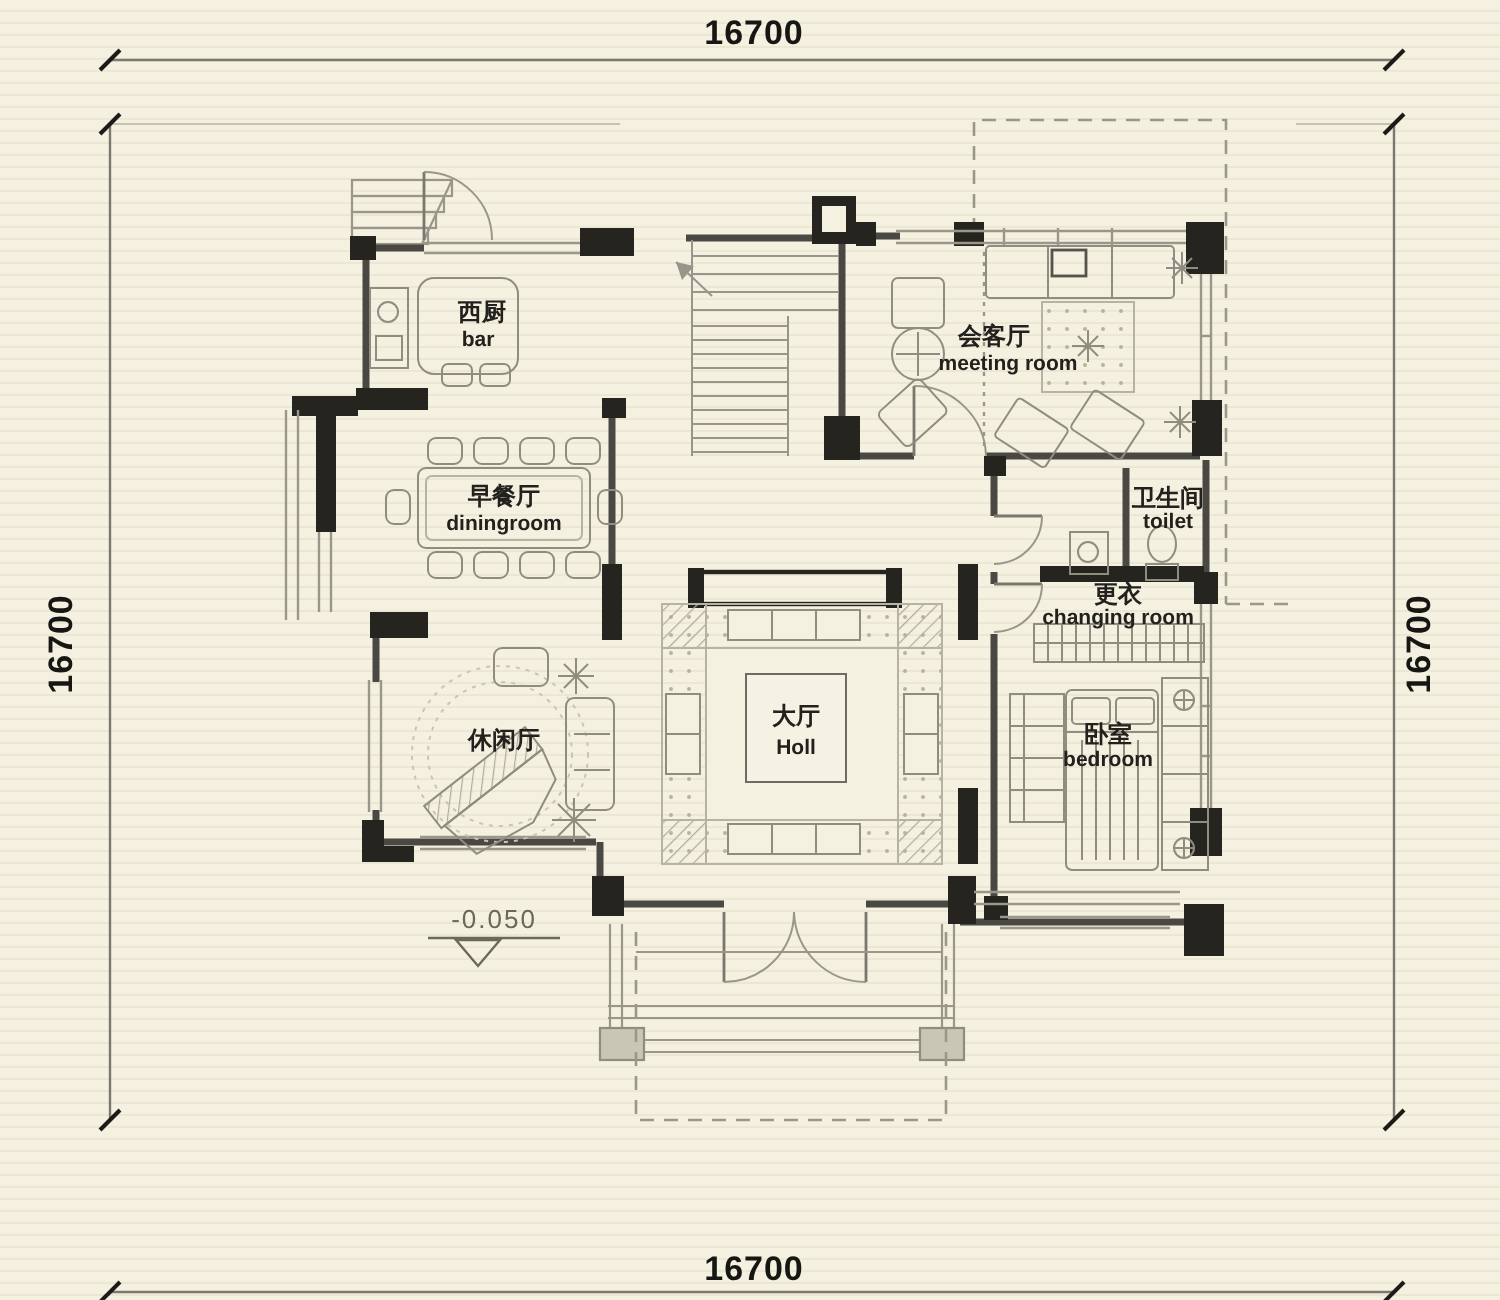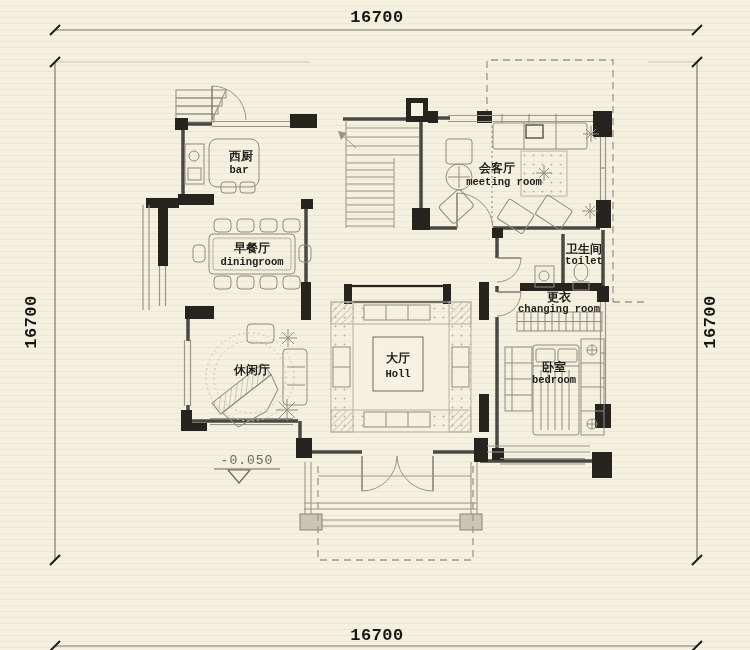--- a/index.html
+++ b/index.html
@@ -1,19 +1,19 @@
 <!DOCTYPE html>
 <html><head>
 <meta charset="utf-8">
 <style>
   html,body{margin:0;padding:0;background:#e8e4d4;}
   .stage{
     position:relative;width:750px;height:650px;overflow:hidden;
     background:repeating-linear-gradient(180deg,#f4f1e1 0px,#f4f1e1 5px,#ebe7d4 5px,#ebe7d4 6px);
-    font-family:Liberation Mono, monospace;
+    font-family:Liberation Sans, sans-serif;
   }
   svg{position:absolute;left:0;top:0;}
   text{user-select:none;}
   .dim{font-size:17px;font-weight:700;fill:#161613;letter-spacing:.5px;}
   .cn{font-size:12px;font-weight:700;fill:#22211d;}
   .en{font-size:10.5px;font-weight:700;fill:#22211d;}
   .elev{font-size:13px;font-weight:400;fill:#6b685c;letter-spacing:1px;}
 </style>
 </head>
 <body>

